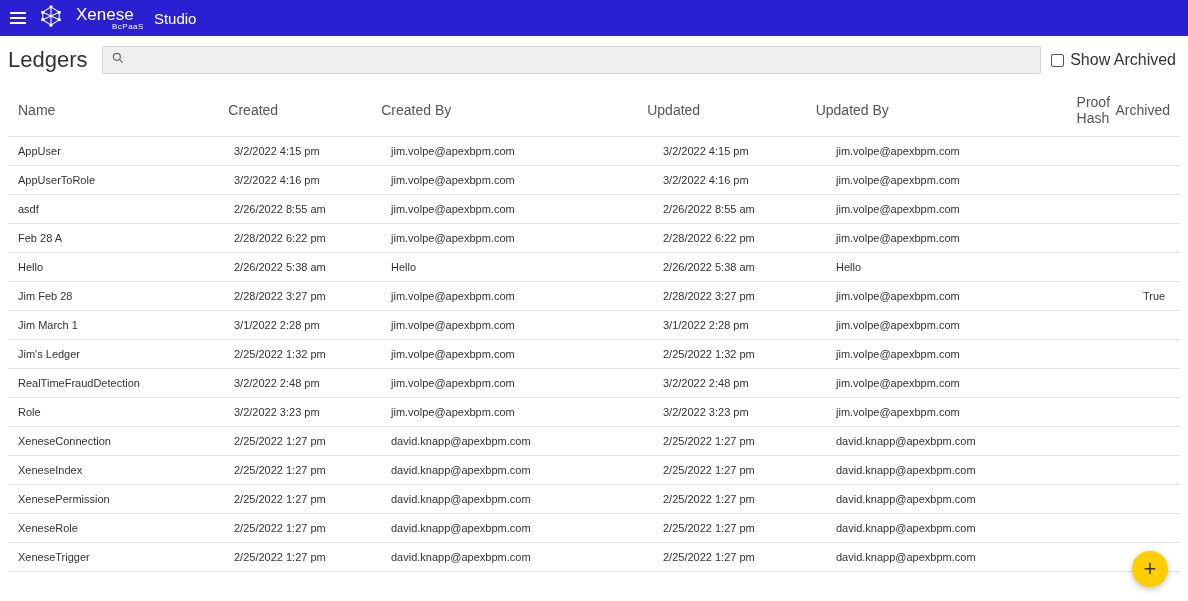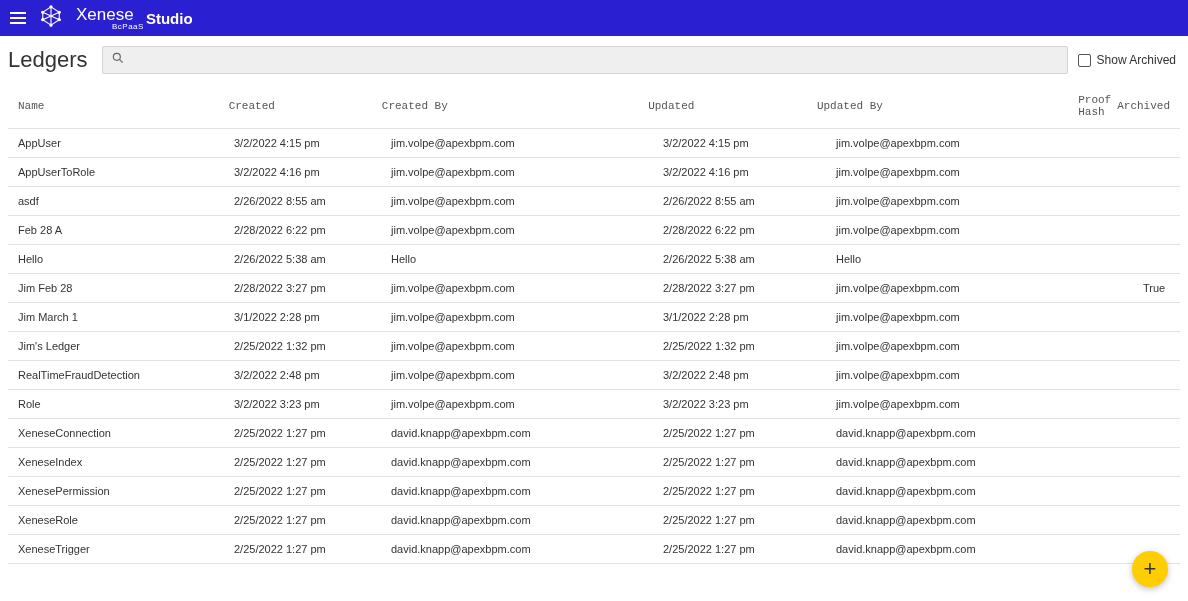--- a/index.html
+++ b/index.html
@@ -5,31 +5,31 @@
 * { box-sizing: border-box; margin: 0; padding: 0; }
 html, body { width: 1188px; height: 601px; font-family: Arial, Helvetica, sans-serif; background: #fff; overflow: hidden; }
 .header { height: 36px; background: #2a1fd1; display: flex; align-items: center; padding: 0 10px; color: #fff; }
 .hamburger { width: 22px; height: 22px; display: flex; flex-direction: column; justify-content: center; gap: 3px; margin-right: 8px; cursor: pointer; }
 .hamburger span { height: 2px; background: #fff; width: 16px; }
 .logo { display: flex; align-items: center; gap: 14px; }
 .logo-icon svg { width: 22px; height: 22px; }
 .logo-text { display: flex; flex-direction: column; line-height: 1; }
 .logo-text .brand { font-size: 17px; font-weight: 500; }
 .logo-text .tag { font-size: 8px; letter-spacing: 0.5px; margin-left: 36px; }
-.studio { font-size: 15px; margin-left: 2px; font-weight: 700; }
+.studio { font-size: 15px; margin-left: 10px; font-weight: 400; }
 .toolbar { display: flex; align-items: center; padding: 10px 12px 10px 6px; gap: 10px; }
 .page-title { font-size: 22px; font-weight: 400; color: #333; padding-right: 4px; padding-left: 2px; }
 .search-wrap { flex: 1; position: relative; background: #efefef; border: 1px solid #d4d4d4; border-radius: 2px; height: 28px; display: flex; align-items: center; }
 .search-wrap .sicon { position: absolute; left: 8px; top: 50%; transform: translateY(-50%); color: #666; }
 .search-wrap input { width: 100%; height: 100%; border: none; background: transparent; padding-left: 30px; font-size: 13px; outline: none; }
-.show-archived { display: flex; align-items: center; gap: 6px; font-size: 12px; color: #333; white-space: nowrap; }
+.show-archived { display: flex; align-items: center; gap: 6px; font-size: 16px; color: #333; white-space: nowrap; }
 .show-archived .cbox { width: 13px; height: 13px; border: 1.5px solid #555; border-radius: 2px; }
 .table-wrap { padding: 0 8px; }
 .thead, .trow { display: flex; align-items: center; font-size: 11px; color: #333; border-bottom: 1px solid #e2e2e2; }
-.thead { color: #555; padding: 10px 10px; font-size: 11px; font-family: Liberation Mono, monospace; }
+.thead { color: #555; padding: 10px 10px; font-size: 14px; }
 .trow { padding: 8px 10px; font-size: 11px; }
 .col-name { width: 216px; }
 .col-created { width: 157px; }
 .col-createdby { width: 228px; }
 .col-updated { width: 173px; margin-left: 44px; }
 .col-updatedby { width: 231px; }
 .col-proof { width: 76px; padding-left: 36px; }
 .col-archived { flex: 1; }
 .fab { position: absolute; right: 20px; bottom: 14px; width: 36px; height: 36px; border-radius: 50%; background: #ffce00; box-shadow: 0 2px 6px rgba(0,0,0,0.25); display: flex; align-items: center; justify-content: center; font-size: 22px; color: #333; cursor: pointer; }
 </style>

